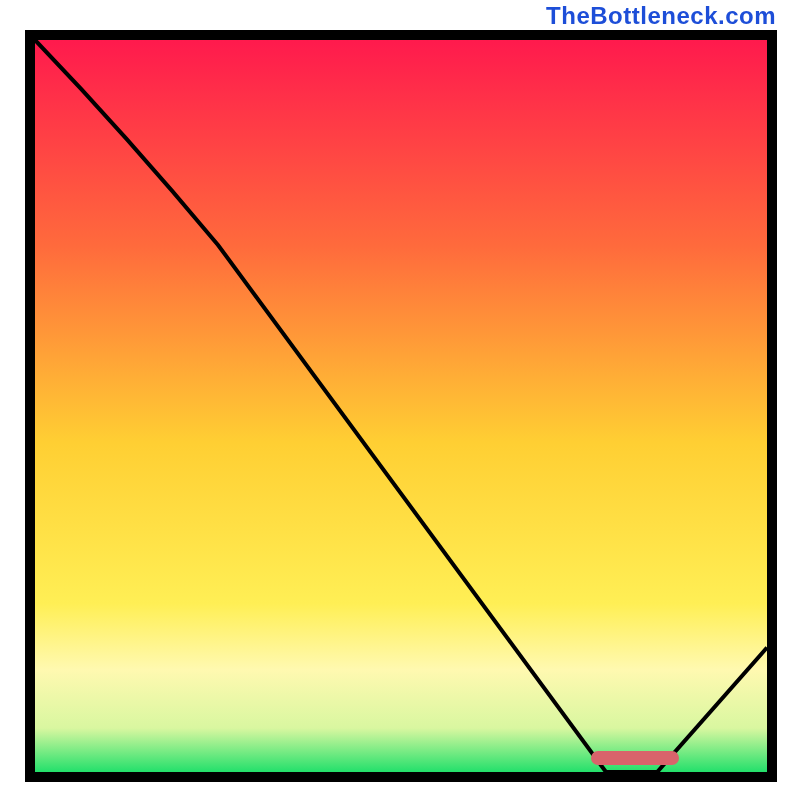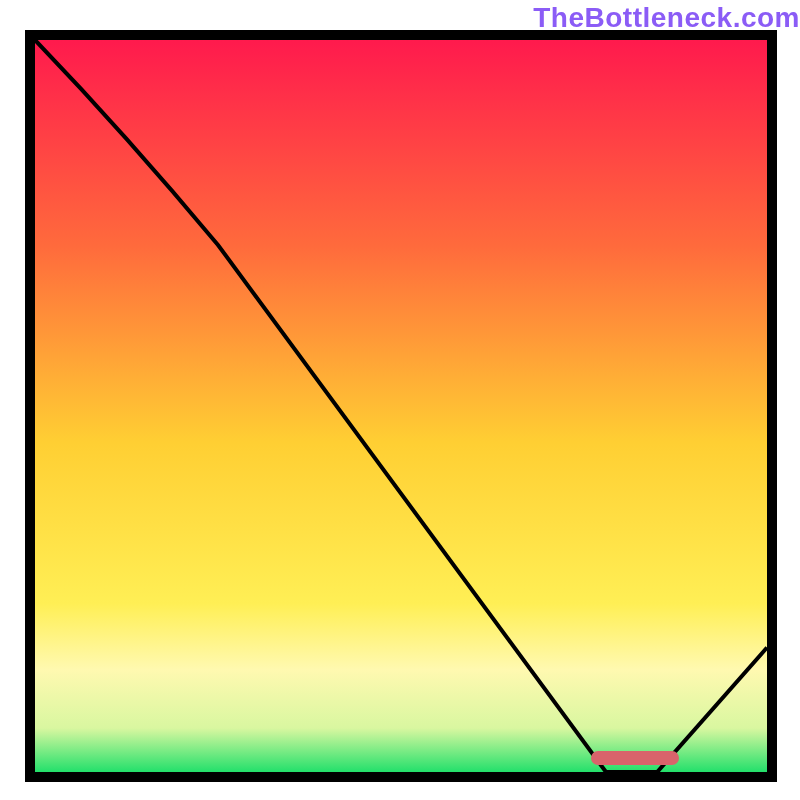--- a/index.html
+++ b/index.html
@@ -12,24 +12,24 @@
     overflow: hidden;
   }
   .frame {
     position: relative;
     width: 800px;
     height: 800px;
   }
   .watermark {
     position: absolute;
     top: 2px;
-    right: 0;
-    font-size: 28px;
+    right: 24px;
+    font-size: 24px;
     font-weight: 600;
-    color: #8b5cf6;
+    color: #1d4ed8;
     letter-spacing: 0.5px;
   }
   .plot-box {
     position: absolute;
     left: 25px;
     top: 30px;
     width: 752px;
     height: 752px;
     border: 10px solid #000;
     box-sizing: border-box;

